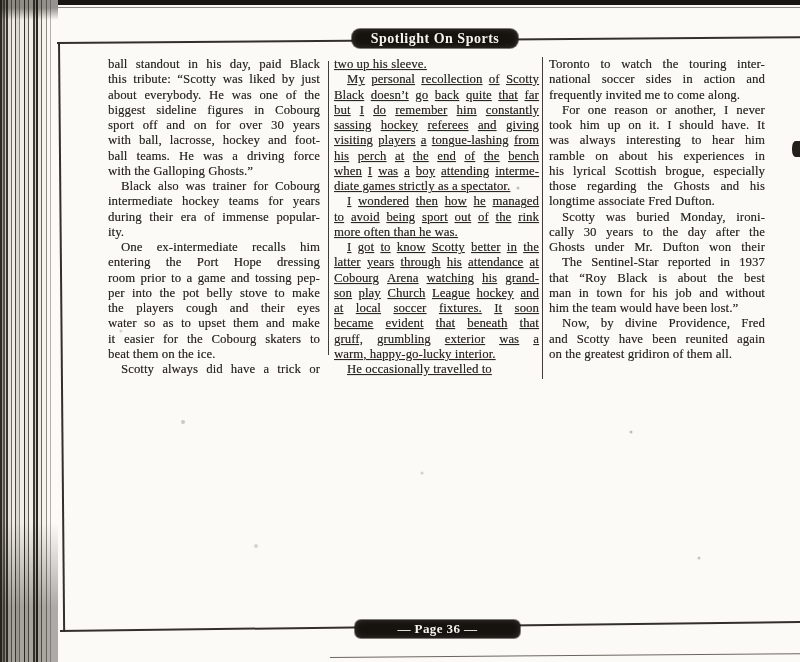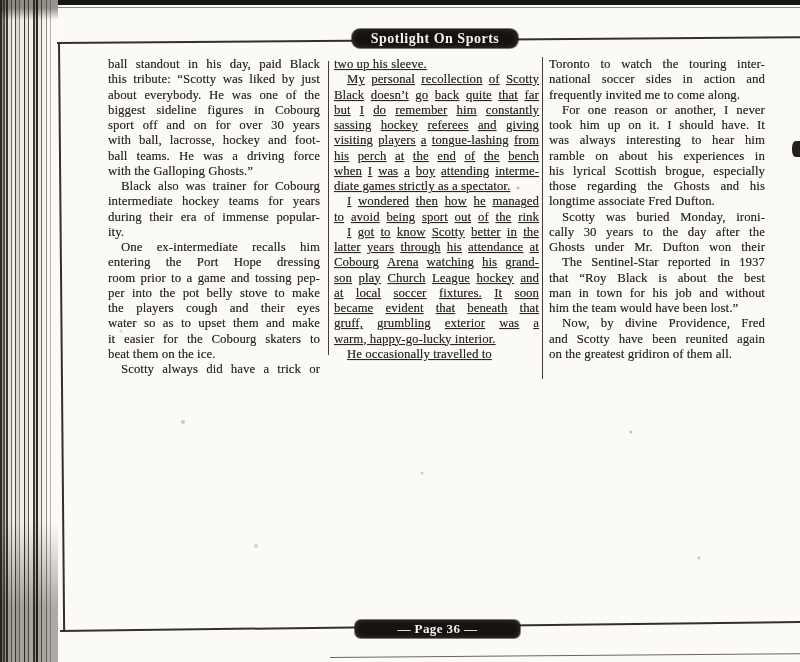--- a/index.html
+++ b/index.html
@@ -311,20 +311,21 @@
     <div class="line">
       <span>to</span>
       <span>avoid</span>
       <span>being</span>
       <span>sport</span>
       <span>out</span>
       <span>of</span>
       <span>the</span>
       <span>rink</span>
     </div>
+    <div class="line plain">more often than he was.</div>
     <div class="line indent">
       <span>I</span>
       <span>got</span>
       <span>to</span>
       <span>know</span>
       <span>Scotty</span>
       <span>better</span>
       <span>in</span>
       <span>the</span>
     </div>

